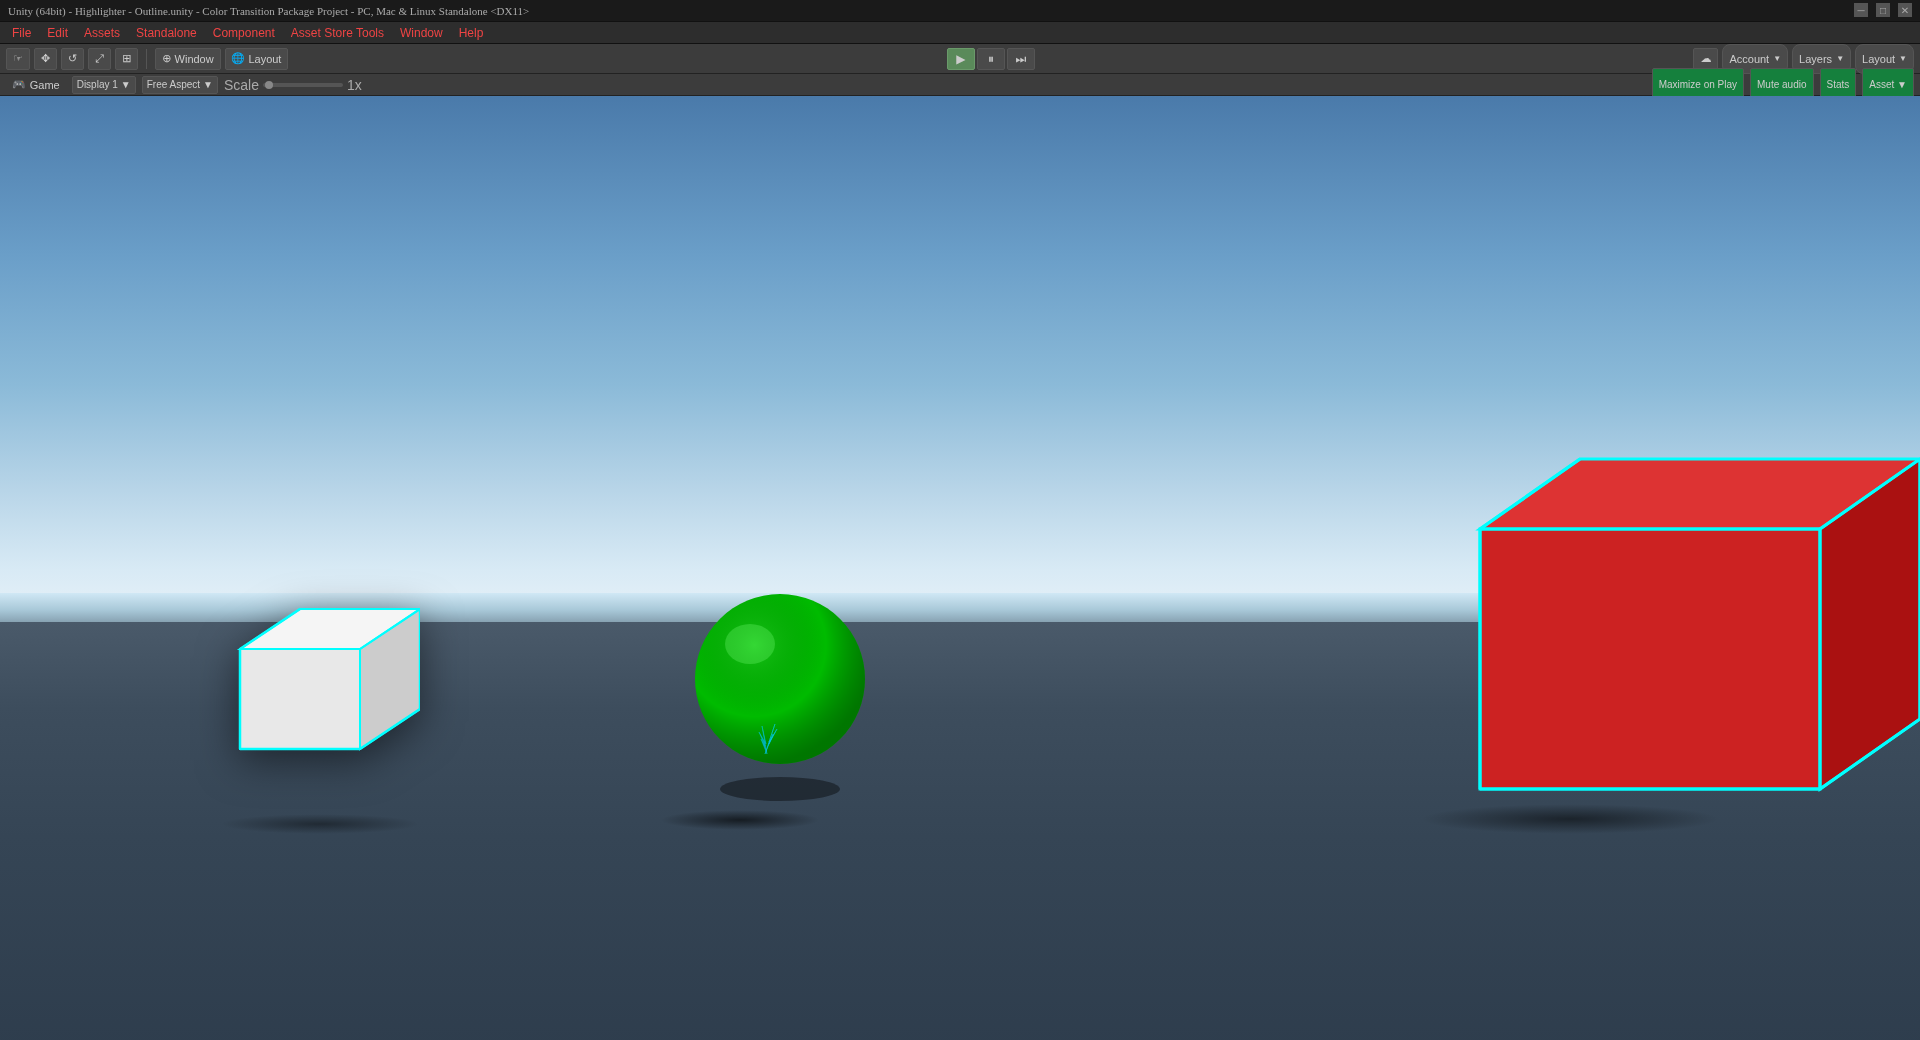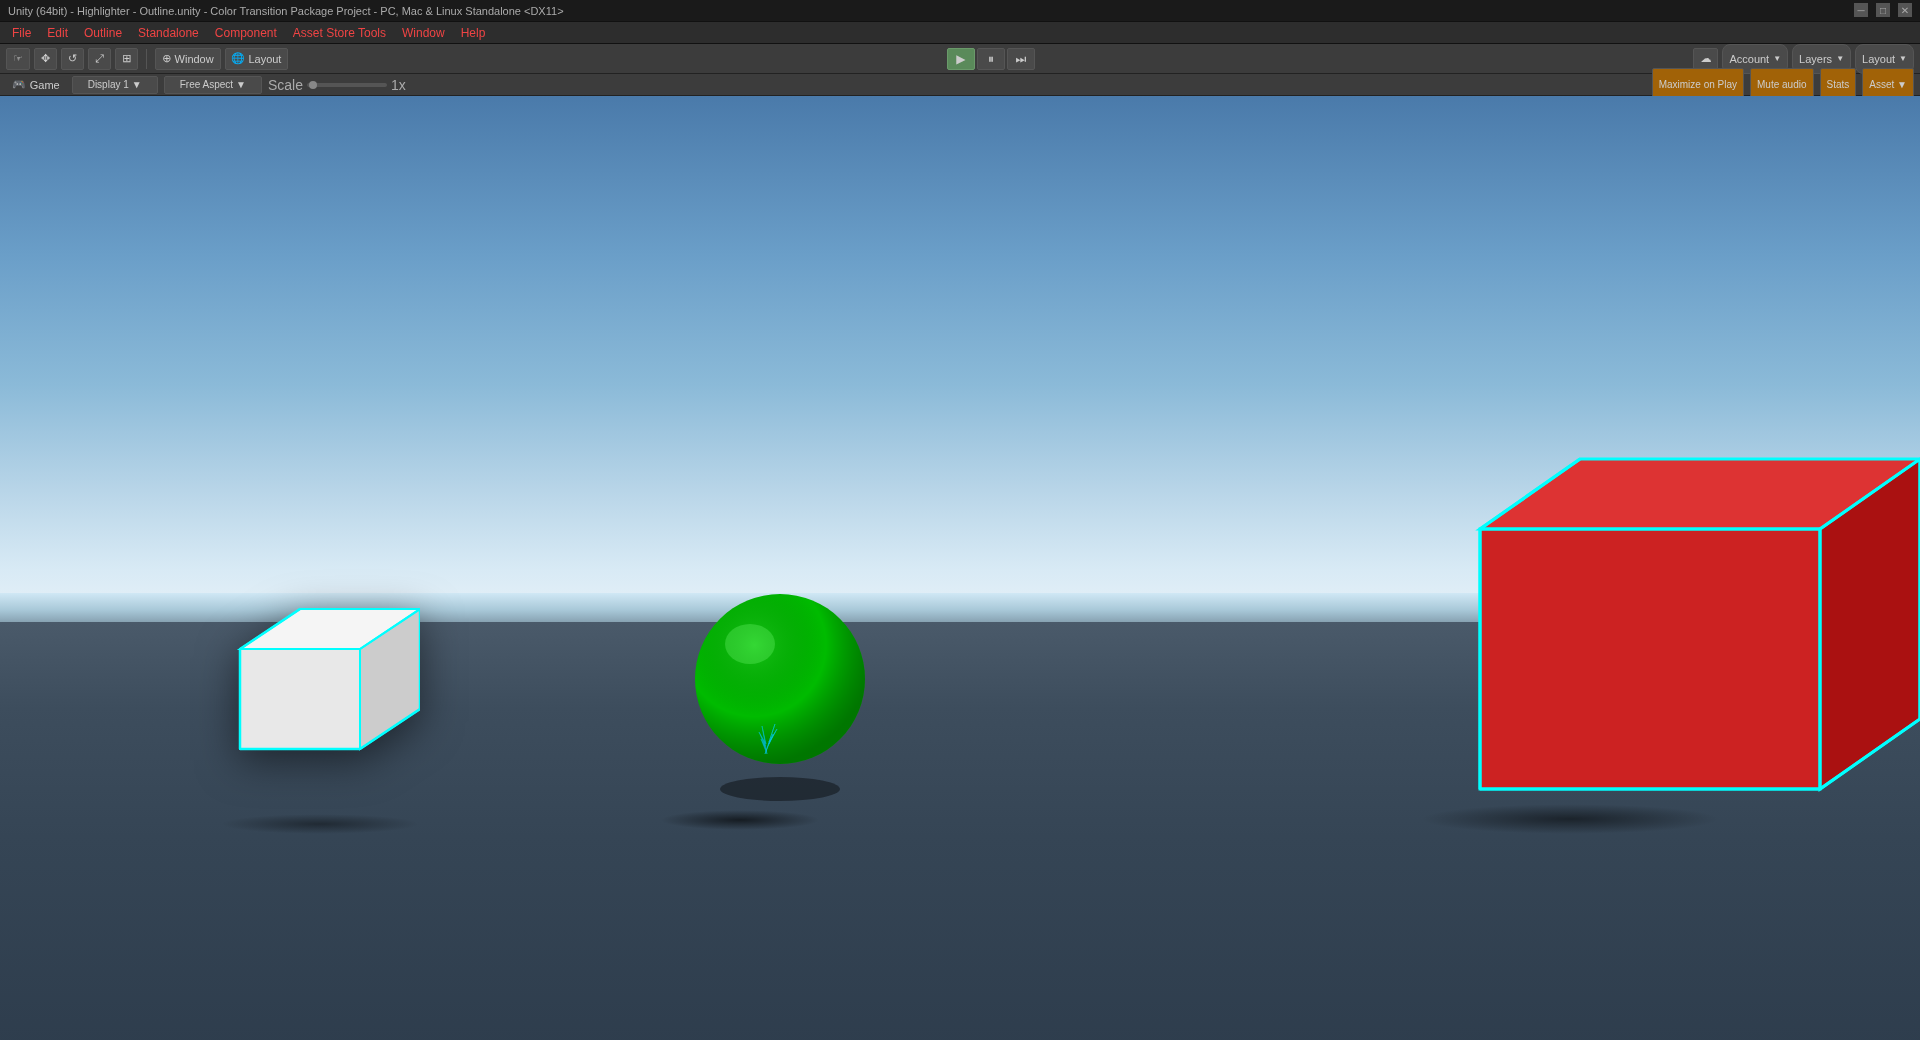--- a/index.html
+++ b/index.html
@@ -21,20 +21,21 @@
       align-items: center;
       padding: 0 8px;
       font-size: 11px;
       color: #aaa;
       border-bottom: 1px solid #111;
       position: relative;
     }
     #title-bar .title-text {
       flex: 1;
       text-align: left;
+      font-family: Liberation Serif, serif;
     }
     #title-bar .window-controls {
       display: flex;
       gap: 8px;
       position: absolute;
       right: 8px;
       top: 3px;
     }
     .win-btn {
       width: 14px;
@@ -146,21 +147,21 @@
     #game-toolbar .tab-label {
       color: #ccc;
       font-size: 11px;
       padding: 2px 6px;
       display: flex;
       align-items: center;
       gap: 4px;
     }
     .game-tab-btn {
       height: 18px;
-      padding: 0 15px;
+      padding: 0 4px;
       background: #4a4a4a;
       border: 1px solid #555;
       color: #ccc;
       font-size: 10px;
       cursor: pointer;
       border-radius: 2px;
       display: flex;
       align-items: center;
       gap: 3px;
     }
@@ -191,21 +192,21 @@
     
     #game-right-toolbar {
       margin-left: auto;
       display: flex;
       align-items: center;
       gap: 6px;
     }
     .game-right-btn {
       height: 34px;
       padding: 0 6px;
-      background: #a16207;
+      background: #15803d;
       border: 1px solid #555;
       color: #ccc;
       font-size: 10px;
       cursor: pointer;
       border-radius: 2px;
       text-align: right;
     }
 
     
     #game-viewport {
@@ -317,21 +318,21 @@
   <div class="window-controls">
     <button class="win-btn">─</button>
     <button class="win-btn">□</button>
     <button class="win-btn">✕</button>
   </div>
 </div>
 
 <div id="menu-bar">
   <span class="menu-item">File</span>
   <span class="menu-item">Edit</span>
-  <span class="menu-item">Outline</span>
+  <span class="menu-item">Assets</span>
   <span class="menu-item">Standalone</span>
   <span class="menu-item">Component</span>
   <span class="menu-item">Asset Store Tools</span>
   <span class="menu-item">Window</span>
   <span class="menu-item">Help</span>
 </div>
 
 <div id="toolbar">
 
   <button class="toolbar-btn" title="Hand Tool">

